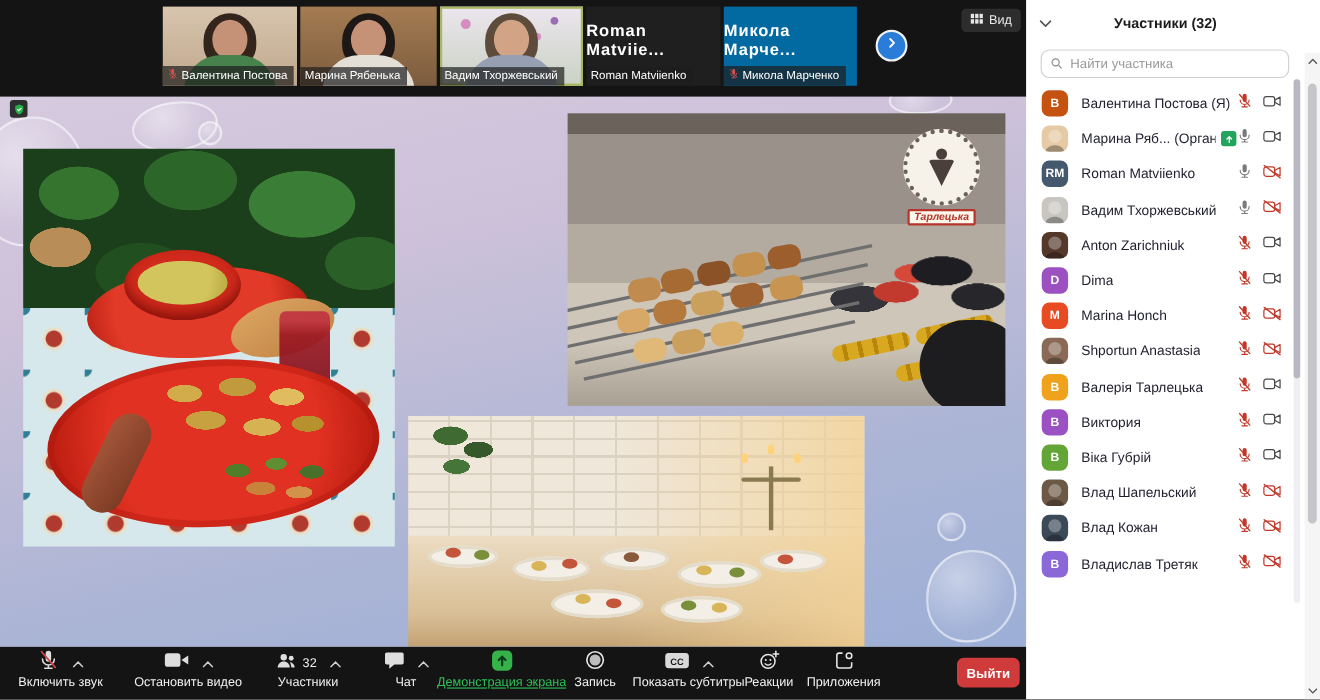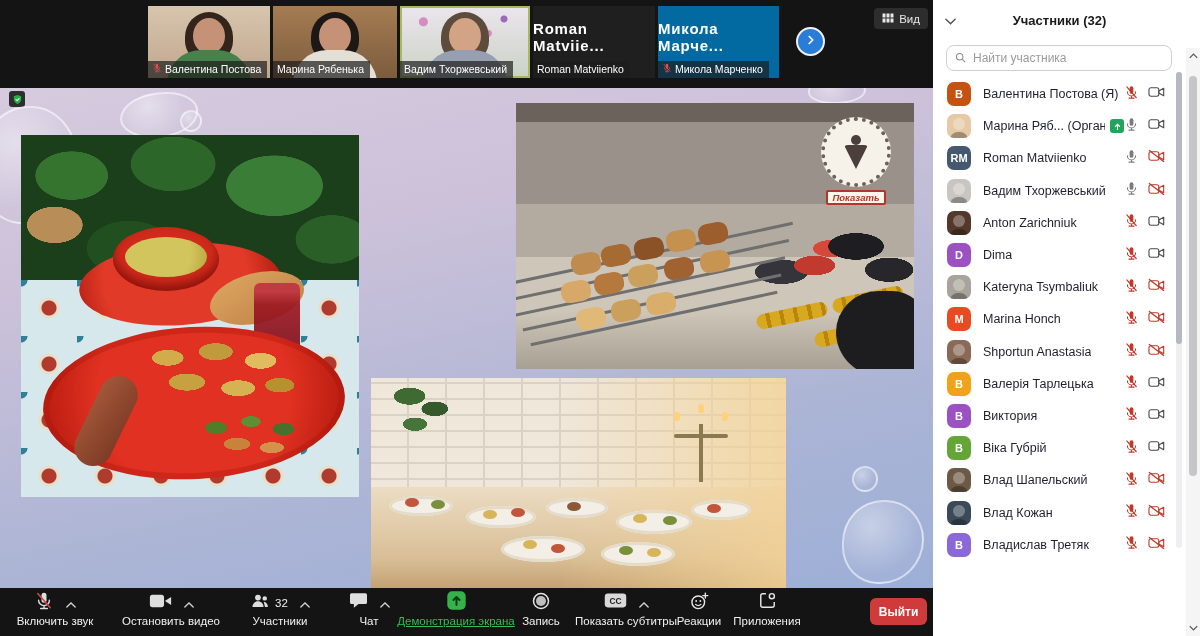--- a/index.html
+++ b/index.html
@@ -326,21 +326,21 @@
           <div class="handle" style="right:10px;bottom:62px"></div>
         </div>
       <div class="glove"></div>
       <div id="grill-logo">
         <div class="logo-circle">
           <div>
               <div class="dancer-head"></div>
               <div class="dancer-skirt"></div>
             </div>
         </div>
-        <span class="logo-label">Показать</span>
+        <span class="logo-label">Тарлецька</span>
       </div>
     </div>
 
     <div id="photo-buffet" class="photo">
       <div class="brickwall"></div>
       <div class="plant"></div>
       <div class="buffet-table"></div>
       <div class="warm-glow"></div>
       <div class="candelabra">
         <div class="c-stem"></div>
@@ -595,39 +595,20 @@
                 <path d="M5.5 11a6.5 6.5 0 0 0 13 0M12 17.5V21M8 21h8" fill="none" stroke="#c0392b" stroke-width="1.7" stroke-linecap="round"></path>
                 <path d="M4.5 3l15 17" stroke="#c0392b" stroke-width="1.9" stroke-linecap="round"></path>
               </svg></span>
             <span><svg width="17" height="14" viewBox="0 0 26 20">
                 <rect x="1.5" y="3.5" width="15" height="13" rx="3" fill="none" stroke="#4a4a4a" stroke-width="1.7"></rect>
                 <path d="M16.5 8.5l7.5-4.2v11.4l-7.5-4.2z" fill="none" stroke="#4a4a4a" stroke-width="1.7" stroke-linejoin="round"></path>
               </svg></span>
           </span>
         </div>
         <div class="p-row">
-          <div class="p-avatar" style="background: rgb(168, 164, 156);">
-            <span class="face"></span>
-            <span class="shoulders"></span>
-          </div>
-          <span class="p-name">Kateryna Tsymbaliuk</span>
-          <span class="p-icons">
-            <span><svg width="15" height="15" viewBox="0 0 24 24">
-                <rect x="9" y="2" width="6" height="12" rx="3" fill="#c0392b"></rect>
-                <path d="M5.5 11a6.5 6.5 0 0 0 13 0M12 17.5V21M8 21h8" fill="none" stroke="#c0392b" stroke-width="1.7" stroke-linecap="round"></path>
-                <path d="M4.5 3l15 17" stroke="#c0392b" stroke-width="1.9" stroke-linecap="round"></path>
-              </svg></span>
-            <span><svg width="17" height="14" viewBox="0 0 26 20">
-                <rect x="1.5" y="3.5" width="15" height="13" rx="3" fill="none" stroke="#c0392b" stroke-width="1.7"></rect>
-                <path d="M16.5 8.5l7.5-4.2v11.4l-7.5-4.2z" fill="none" stroke="#c0392b" stroke-width="1.7" stroke-linejoin="round"></path>
-                <path d="M2 1.5l22 17" stroke="#c0392b" stroke-width="1.9" stroke-linecap="round"></path>
-              </svg></span>
-          </span>
-        </div>
-        <div class="p-row">
           <div class="p-avatar" style="background: rgb(232, 75, 34);">M</div>
           <span class="p-name">Marina Honch</span>
           <span class="p-icons">
             <span><svg width="15" height="15" viewBox="0 0 24 24">
                 <rect x="9" y="2" width="6" height="12" rx="3" fill="#c0392b"></rect>
                 <path d="M5.5 11a6.5 6.5 0 0 0 13 0M12 17.5V21M8 21h8" fill="none" stroke="#c0392b" stroke-width="1.7" stroke-linecap="round"></path>
                 <path d="M4.5 3l15 17" stroke="#c0392b" stroke-width="1.9" stroke-linecap="round"></path>
               </svg></span>
             <span><svg width="17" height="14" viewBox="0 0 26 20">
                 <rect x="1.5" y="3.5" width="15" height="13" rx="3" fill="none" stroke="#c0392b" stroke-width="1.7"></rect>

